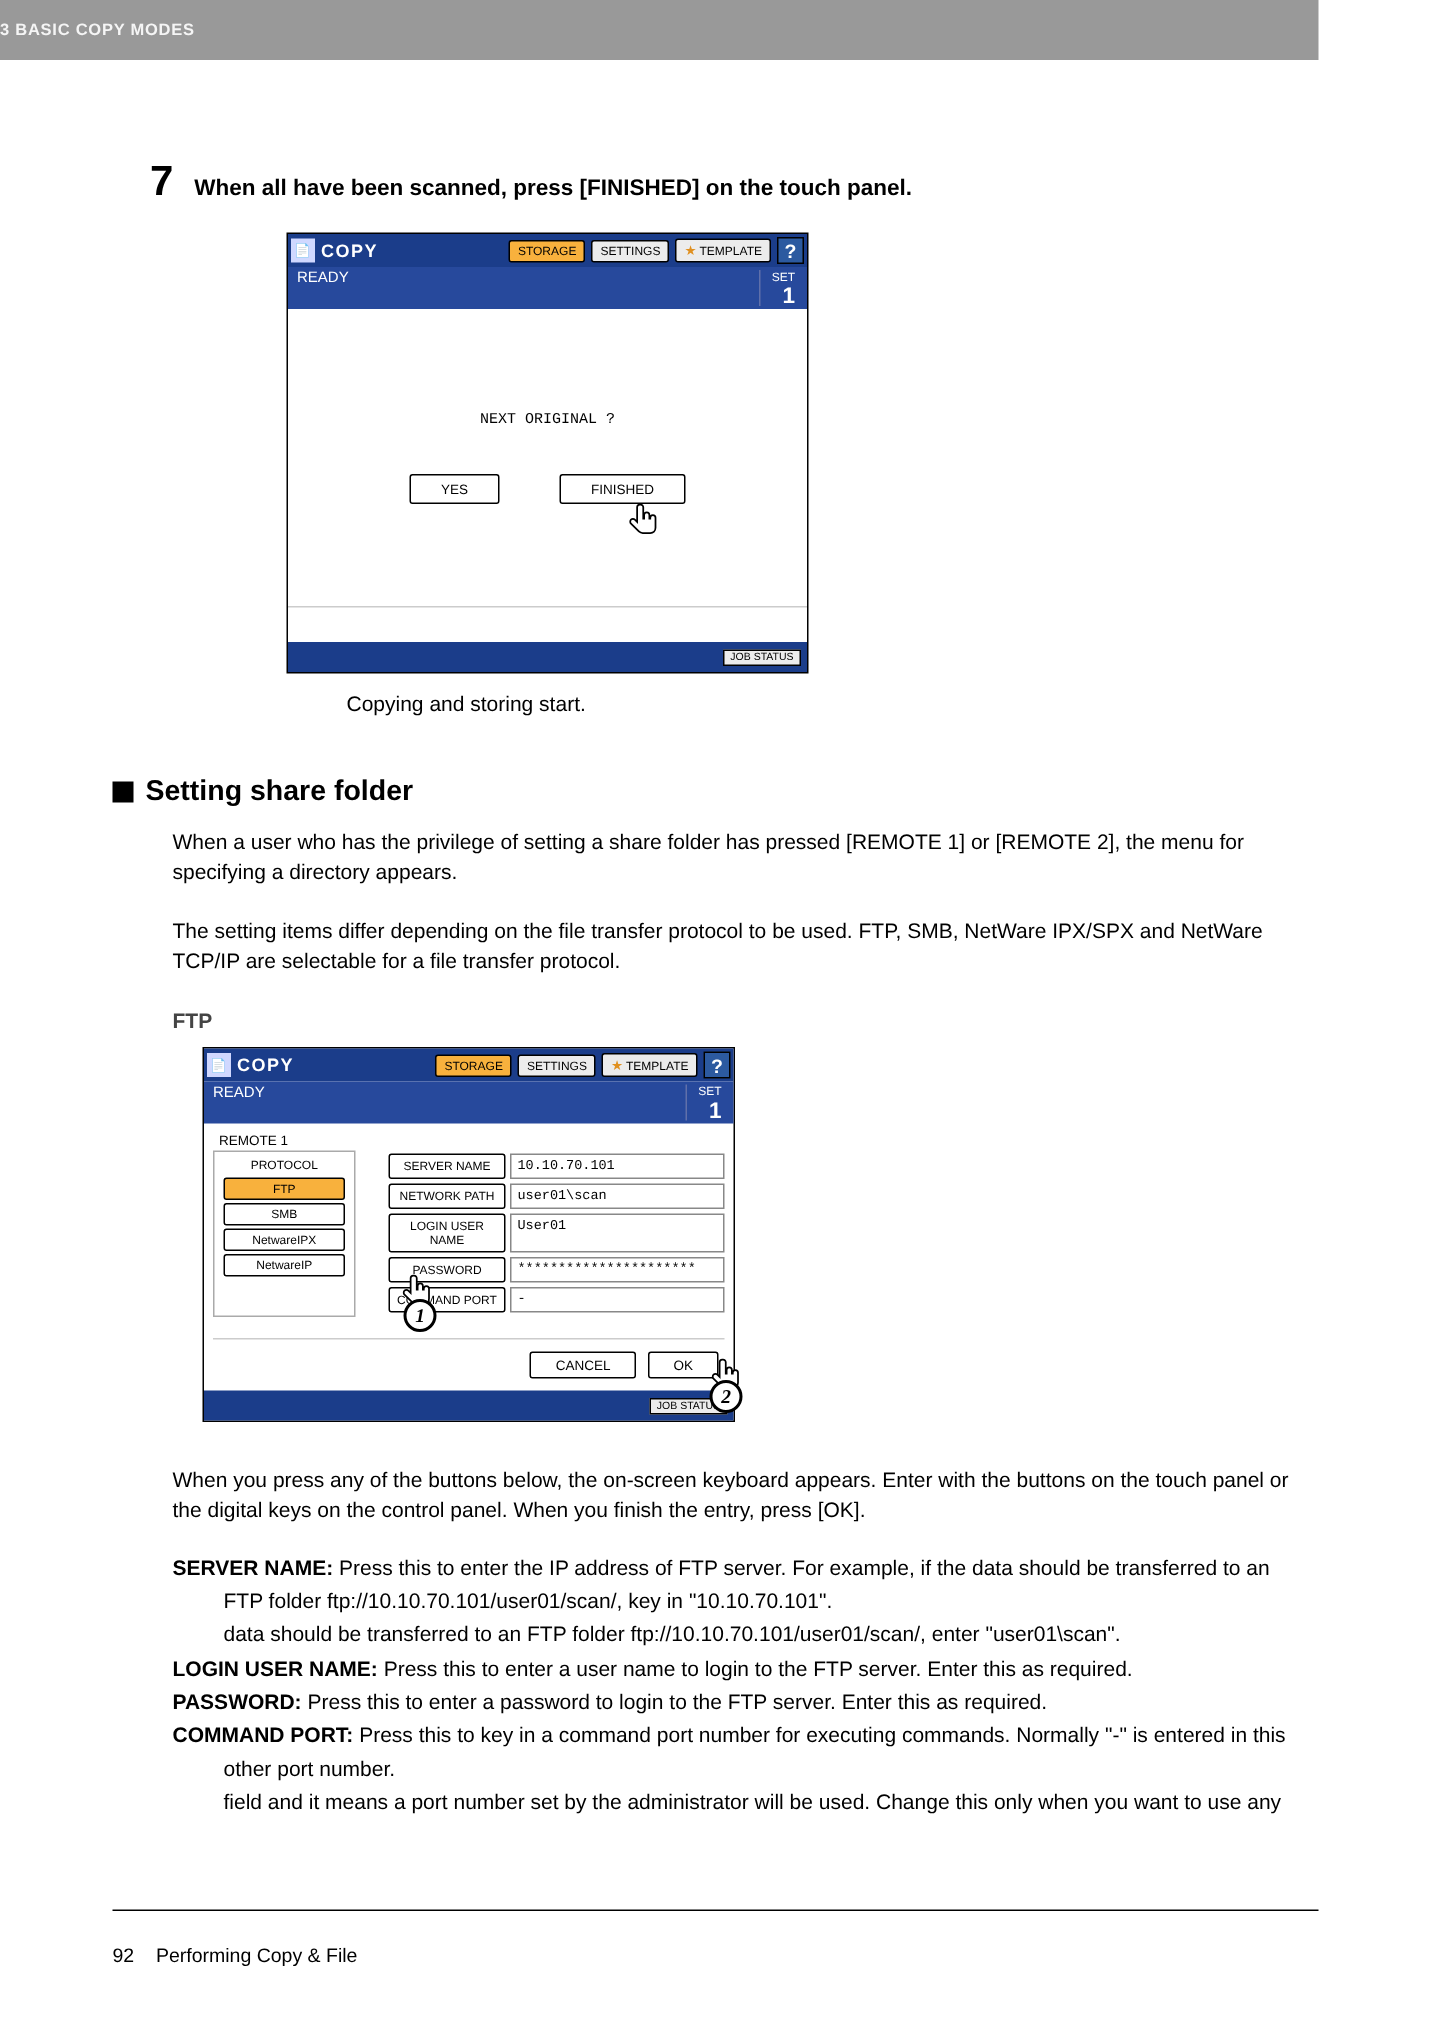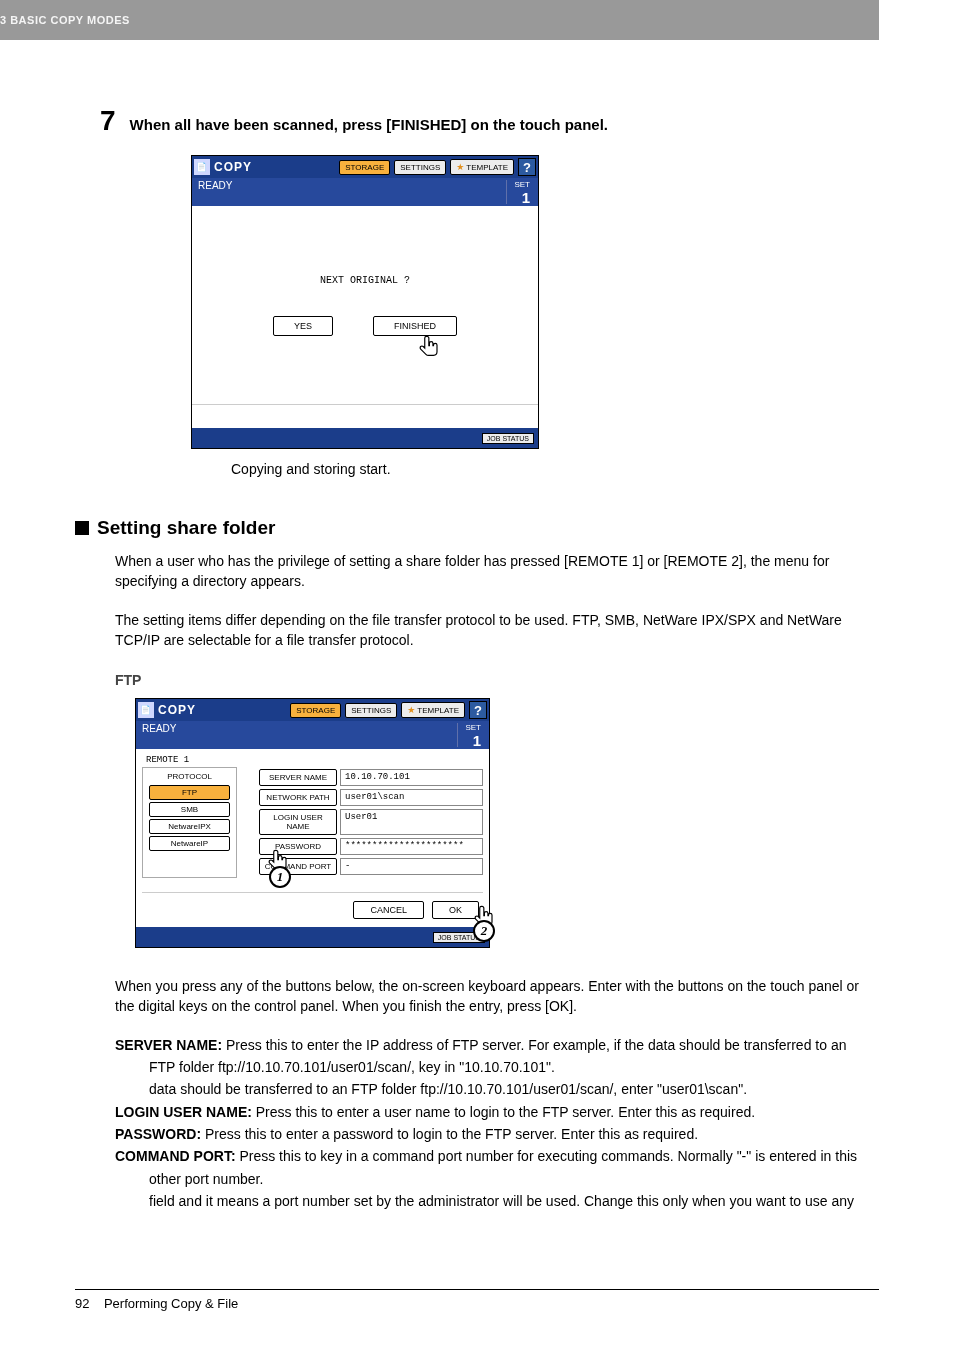--- a/index.html
+++ b/index.html
@@ -135,21 +135,21 @@
     font-size: 14px; font-weight: bold; color: #444;
     margin: 22px 0 10px 40px;
   }
 
   
   .ss2-body {
     position: relative;
     padding: 4px 6px 6px 6px;
     font-family: "Courier New", monospace;
   }
-  .remote-lbl { font-size: 9px; margin: 2px 0 2px 4px; font-family: Liberation Mono, monospace; }
+  .remote-lbl { font-size: 9px; margin: 2px 0 2px 4px; font-family: Liberation Sans, sans-serif; }
   .ss2-row { display: flex; gap: 22px; }
   .protocol-box {
     border: 1px solid #aaa; width: 95px;
     padding: 4px 6px 6px 6px;
     font-family: Arial;
   }
   .protocol-box .lbl { font-size: 8px; text-align: center; margin-bottom: 4px; }
   .protocol-box .opt {
     font-size: 8px; border: 1px solid #000; padding: 2px 0;
     text-align: center; margin-bottom: 2px; border-radius: 2px;
@@ -174,21 +174,21 @@
   }
   .ss2-actions .ss-btn { padding: 3px 16px; font-family: Arial; }
 
   .desc { font-size: 14px; margin-left: 40px; margin-top: 28px; line-height: 1.45; }
   .defs { font-size: 14px; margin-left: 40px; margin-top: 18px; line-height: 1.45; }
   .defs p { margin-bottom: 2px; }
   .defs .cont { margin-left: 34px; }
 
   .page-footer {
     position: absolute; bottom: 40px; left: 75px; right: 75px;
-    border-top: 1px solid #000; padding-top: 6px;
+    border-top: 1px solid #000; padding-top: 22px;
     font-size: 13px;
   }
   .callout {
     position: absolute;
     width: 22px; height: 22px;
     border: 2px solid #000;
     border-radius: 50%;
     background: #fff;
     text-align: center;
     font: italic bold 13px/18px Georgia, serif;

